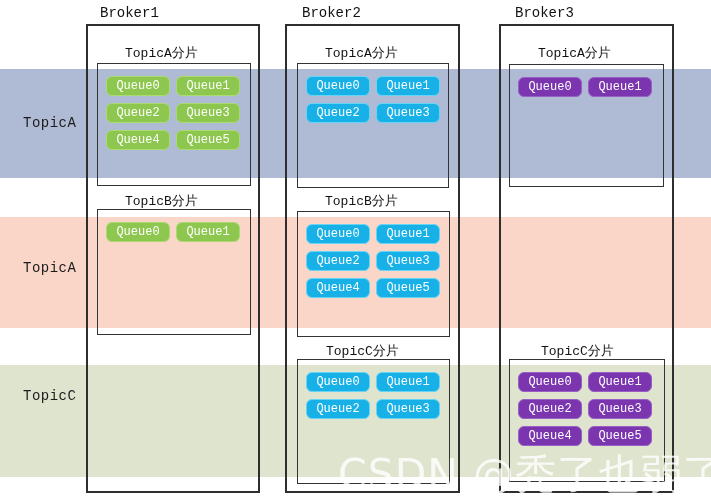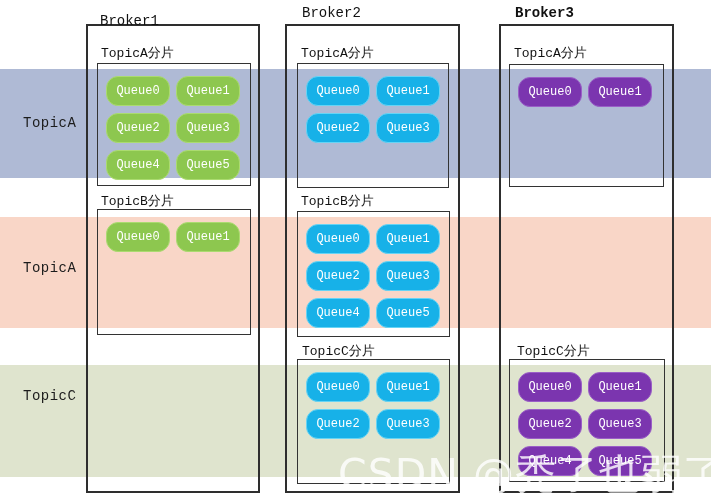--- a/index.html
+++ b/index.html
@@ -19,32 +19,32 @@
   }
   .band-label.a{top:115px;text-align:center;}
   .band-label.b{top:260px;}
   .band-label.c{top:388px;}
   
   .broker-label{position:absolute;top:5px;font-size:14px;color:#111;z-index:2;}
   .broker-box{
     position:absolute;top:24px;height:469px;border:2px solid #2e2e2e;
     background:transparent;z-index:1;box-sizing:border-box;
   }
-  .section-title{position:absolute;font-size:13px;color:#111;z-index:2;}
+  .section-title{position:absolute;font-size:13px;color:#111;z-index:2;margin-left:24px;}
   .section-box{
     position:absolute;border:1.5px solid #333;background:transparent;
     z-index:2;box-sizing:border-box;
   }
   .queue-grid{
     position:absolute;inset:0;padding:12px 8px;display:flex;flex-wrap:wrap;
     gap:7px 6px;align-content:flex-start;
   }
   .queue{
-    width:64px;height:30px;display:flex;align-items:center;justify-content:center;
-    font-size:12px;color:#ffffff;border-radius:12px;box-sizing:border-box;
+    width:64px;height:20px;display:flex;align-items:center;justify-content:center;
+    font-size:12px;color:#ffffff;border-radius:6px;box-sizing:border-box;
   }
   .queue.green{background:#8dc74f;border:1.5px solid #abdb70;}
   .queue.cyan{background:#17b1e8;border:1.5px solid #66d4f5;}
   .queue.purple{background:#7b35af;border:1.5px solid #9a5ec7;}
   
   .wm-large{
     position:absolute;left:338px;top:447px;z-index:5;white-space:nowrap;
     font-family:"DejaVu Sans","Liberation Sans",sans-serif;
     font-size:41px;color:rgba(255,255,255,0.82);letter-spacing:1px;
   }
@@ -60,21 +60,21 @@
 <div class="canvas">
 
   <div class="band band-a"></div>
   <div class="band band-b"></div>
   <div class="band band-c"></div>
 
   <div class="band-label a">TopicA</div>
   <div class="band-label b">TopicA</div>
   <div class="band-label c">TopicC</div>
 
-  <div class="broker-label" style="left:100px;margin-top:8px;">Broker1</div>
+  <div class="broker-label" style="left:100px;">Broker1</div>
   <div class="broker-box" style="left:86px;width:174px;"></div>
 
   <div class="section-title" style="left:101px;top:44px;">TopicA分片</div>
   <div class="section-box" style="left:97px;top:63px;width:154px;height:123px;">
     <div class="queue-grid">
       <div class="queue green">Queue0</div>
       <div class="queue green">Queue1</div>
       <div class="queue green">Queue2</div>
       <div class="queue green">Queue3</div>
       <div class="queue green">Queue4</div>
@@ -118,21 +118,21 @@
   <div class="section-title" style="left:302px;top:342px;">TopicC分片</div>
   <div class="section-box" style="left:297px;top:359px;width:153px;height:125px;">
     <div class="queue-grid">
       <div class="queue cyan">Queue0</div>
       <div class="queue cyan">Queue1</div>
       <div class="queue cyan">Queue2</div>
       <div class="queue cyan">Queue3</div>
     </div>
   </div>
 
-  <div class="broker-label" style="left:515px;font-weight:bold;">Broker3</div>
+  <div class="broker-label" style="left:515px;">Broker3</div>
   <div class="broker-box" style="left:499px;width:175px;"></div>
 
   <div class="section-title" style="left:514px;top:44px;">TopicA分片</div>
   <div class="section-box" style="left:509px;top:64px;width:155px;height:123px;">
     <div class="queue-grid">
       <div class="queue purple">Queue0</div>
       <div class="queue purple">Queue1</div>
     </div>
   </div>
 

